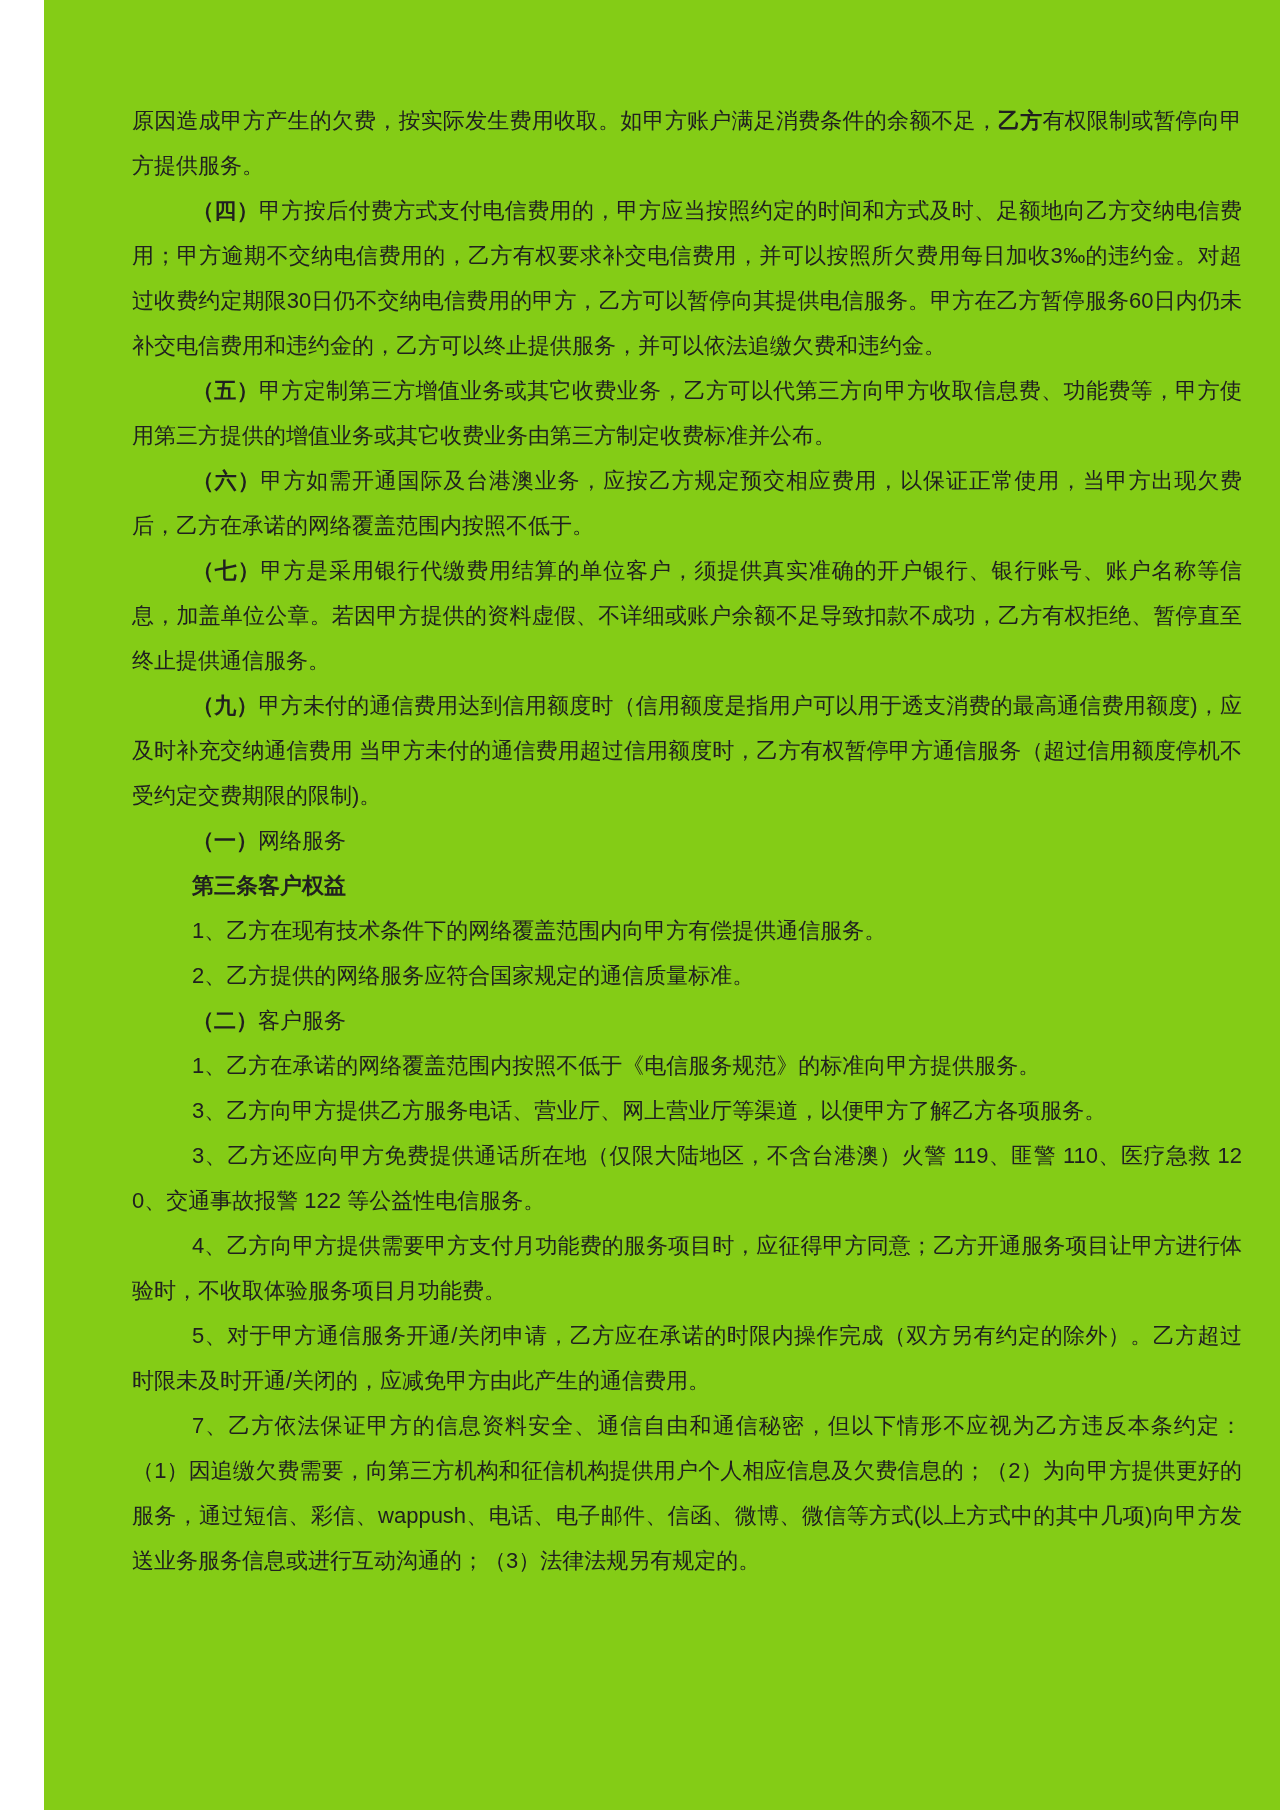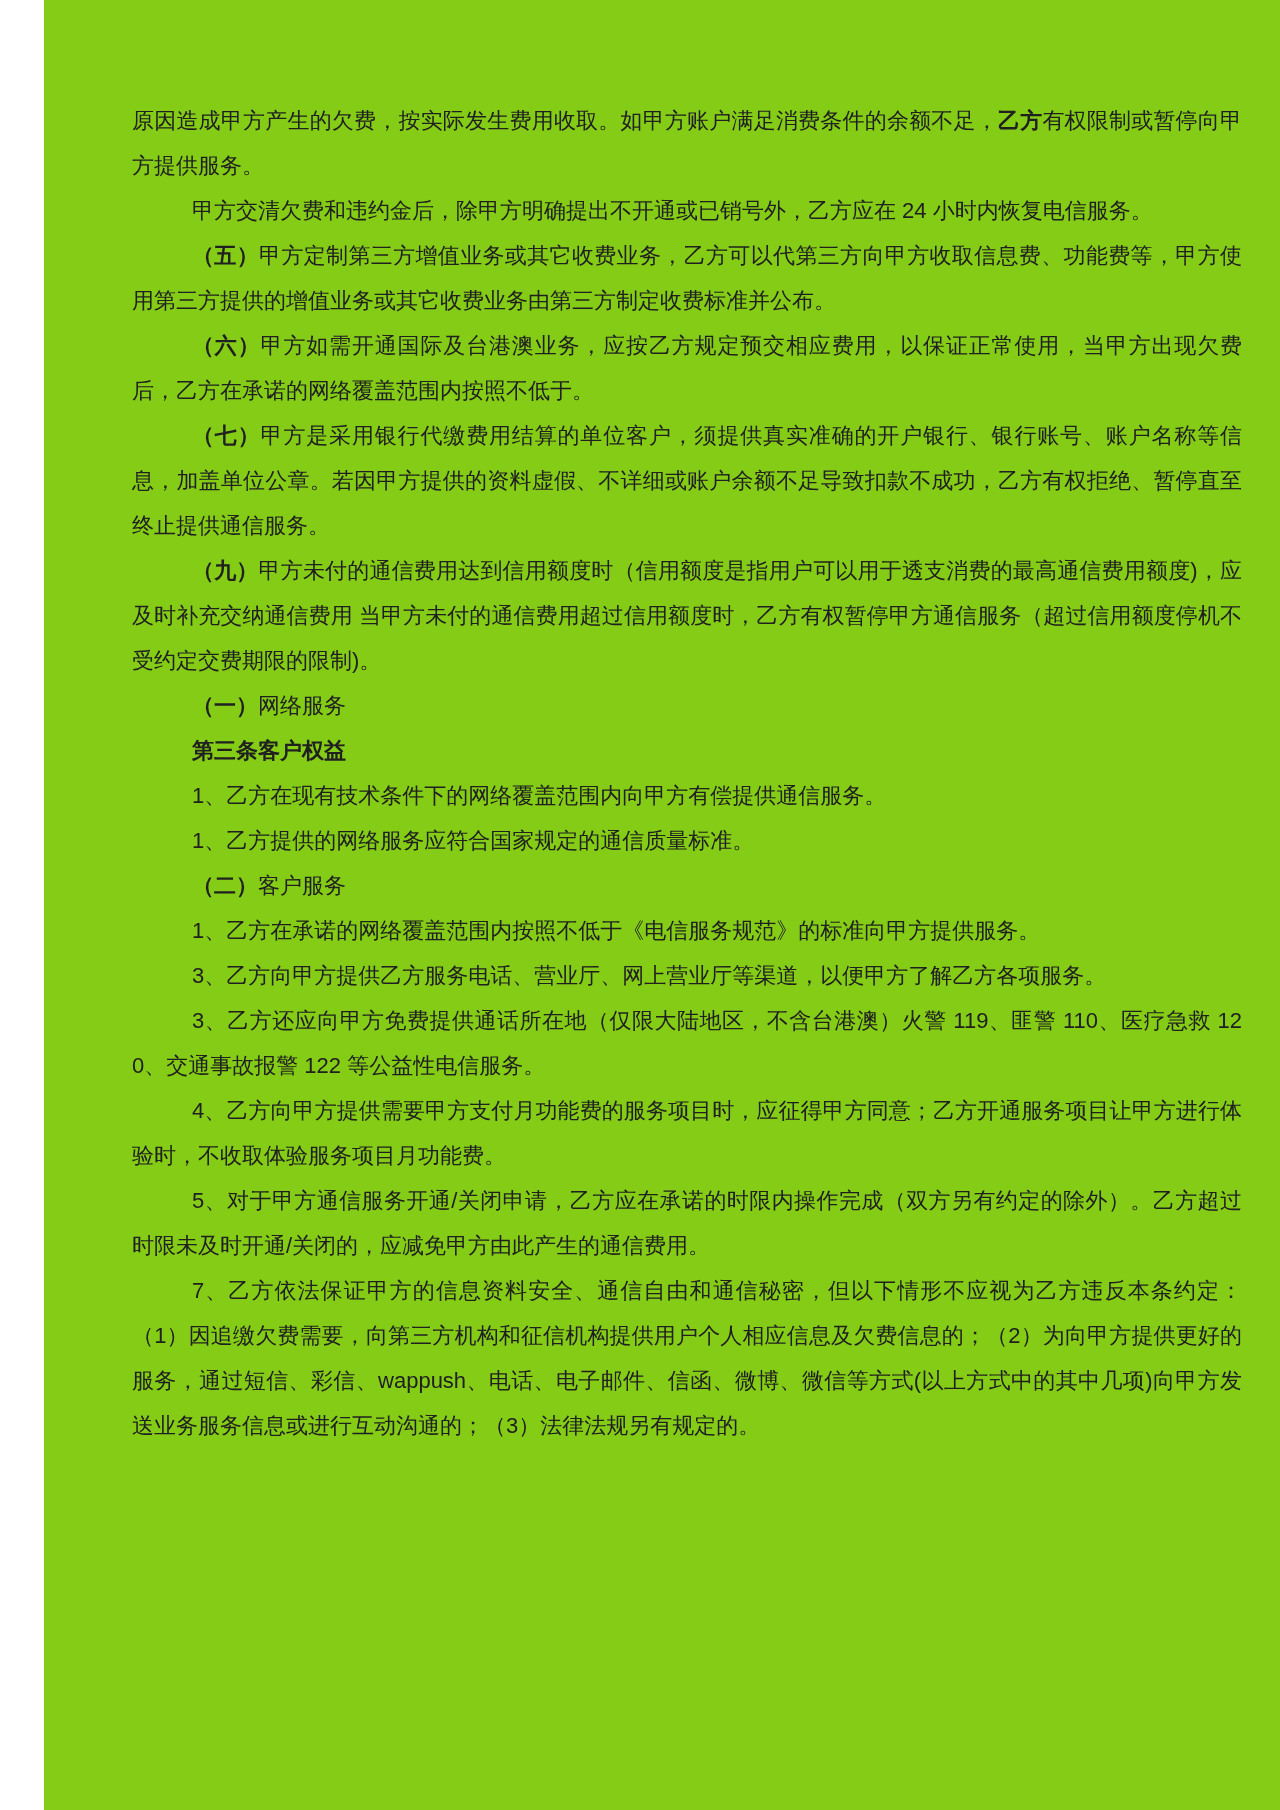--- a/index.html
+++ b/index.html
@@ -42,29 +42,29 @@
   .para b {
     font-weight: bold;
   }
 </style>
 </head>
 <body>
 
 <main class="page">
   <section class="doc-body" id="paragraphs">
       <p class="para"><span>原因造成甲方产生的欠费，按实际发生费用收取。如甲方账户满足消费条件的余额不足，</span><b>乙方</b><span>有权限制或暂停向甲方提供服务。</span></p>
-      <p class="para indent"><span>甲方交清欠费和违约金后，除甲方明确提出不开通或已销号外，乙方应在 24 小时内恢复电信服务。</span></p>
+      <p class="para indent"><b>（四）</b><span>甲方按后付费方式支付电信费用的，甲方应当按照约定的时间和方式及时、足额地向乙方交纳电信费用；甲方逾期不交纳电信费用的，乙方有权要求补交电信费用，并可以按照所欠费用每日加收3‰的违约金。对超过收费约定期限30日仍不交纳电信费用的甲方，乙方可以暂停向其提供电信服务。甲方在乙方暂停服务60日内仍未补交电信费用和违约金的，乙方可以终止提供服务，并可以依法追缴欠费和违约金。</span></p>
       <p class="para indent"><b>（五）</b><span>甲方定制第三方增值业务或其它收费业务，乙方可以代第三方向甲方收取信息费、功能费等，甲方使用第三方提供的增值业务或其它收费业务由第三方制定收费标准并公布。</span></p>
       <p class="para indent"><b>（六）</b><span>甲方如需开通国际及台港澳业务，应按乙方规定预交相应费用，以保证正常使用，当甲方出现欠费后，乙方在承诺的网络覆盖范围内按照不低于。</span></p>
       <p class="para indent"><b>（七）</b><span>甲方是采用银行代缴费用结算的单位客户，须提供真实准确的开户银行、银行账号、账户名称等信息，加盖单位公章。若因甲方提供的资料虚假、不详细或账户余额不足导致扣款不成功，乙方有权拒绝、暂停直至终止提供通信服务。</span></p>
       <p class="para indent"><b>（九）</b><span>甲方未付的通信费用达到信用额度时（信用额度是指用户可以用于透支消费的最高通信费用额度)，应及时补充交纳通信费用 当甲方未付的通信费用超过信用额度时，乙方有权暂停甲方通信服务（超过信用额度停机不受约定交费期限的限制)。</span></p>
       <p class="para indent"><b>（一）</b><span>网络服务</span></p>
       <p class="para indent heading"><b>第三条客户权益</b></p>
       <p class="para indent"><span>1、乙方在现有技术条件下的网络覆盖范围内向甲方有偿提供通信服务。</span></p>
-      <p class="para indent"><span>1、乙方提供的网络服务应符合国家规定的通信质量标准。</span></p>
+      <p class="para indent"><span>2、乙方提供的网络服务应符合国家规定的通信质量标准。</span></p>
       <p class="para indent"><b>（二）</b><span>客户服务</span></p>
       <p class="para indent"><span>1、乙方在承诺的网络覆盖范围内按照不低于《电信服务规范》的标准向甲方提供服务。</span></p>
       <p class="para indent"><span>3、乙方向甲方提供乙方服务电话、营业厅、网上营业厅等渠道，以便甲方了解乙方各项服务。</span></p>
       <p class="para indent"><span>3、乙方还应向甲方免费提供通话所在地（仅限大陆地区，不含台港澳）火警 119、匪警 110、医疗急救 120、交通事故报警 122 等公益性电信服务。</span></p>
       <p class="para indent"><span>4、乙方向甲方提供需要甲方支付月功能费的服务项目时，应征得甲方同意；乙方开通服务项目让甲方进行体验时，不收取体验服务项目月功能费。</span></p>
       <p class="para indent"><span>5、对于甲方通信服务开通/关闭申请，乙方应在承诺的时限内操作完成（双方另有约定的除外）。乙方超过时限未及时开通/关闭的，应减免甲方由此产生的通信费用。</span></p>
       <p class="para indent"><span>7、乙方依法保证甲方的信息资料安全、通信自由和通信秘密，但以下情形不应视为乙方违反本条约定：（1）因追缴欠费需要，向第三方机构和征信机构提供用户个人相应信息及欠费信息的；（2）为向甲方提供更好的服务，通过短信、彩信、wappush、电话、电子邮件、信函、微博、微信等方式(以上方式中的其中几项)向甲方发送业务服务信息或进行互动沟通的；（3）法律法规另有规定的。</span></p>
     </section>
 </main>
 

